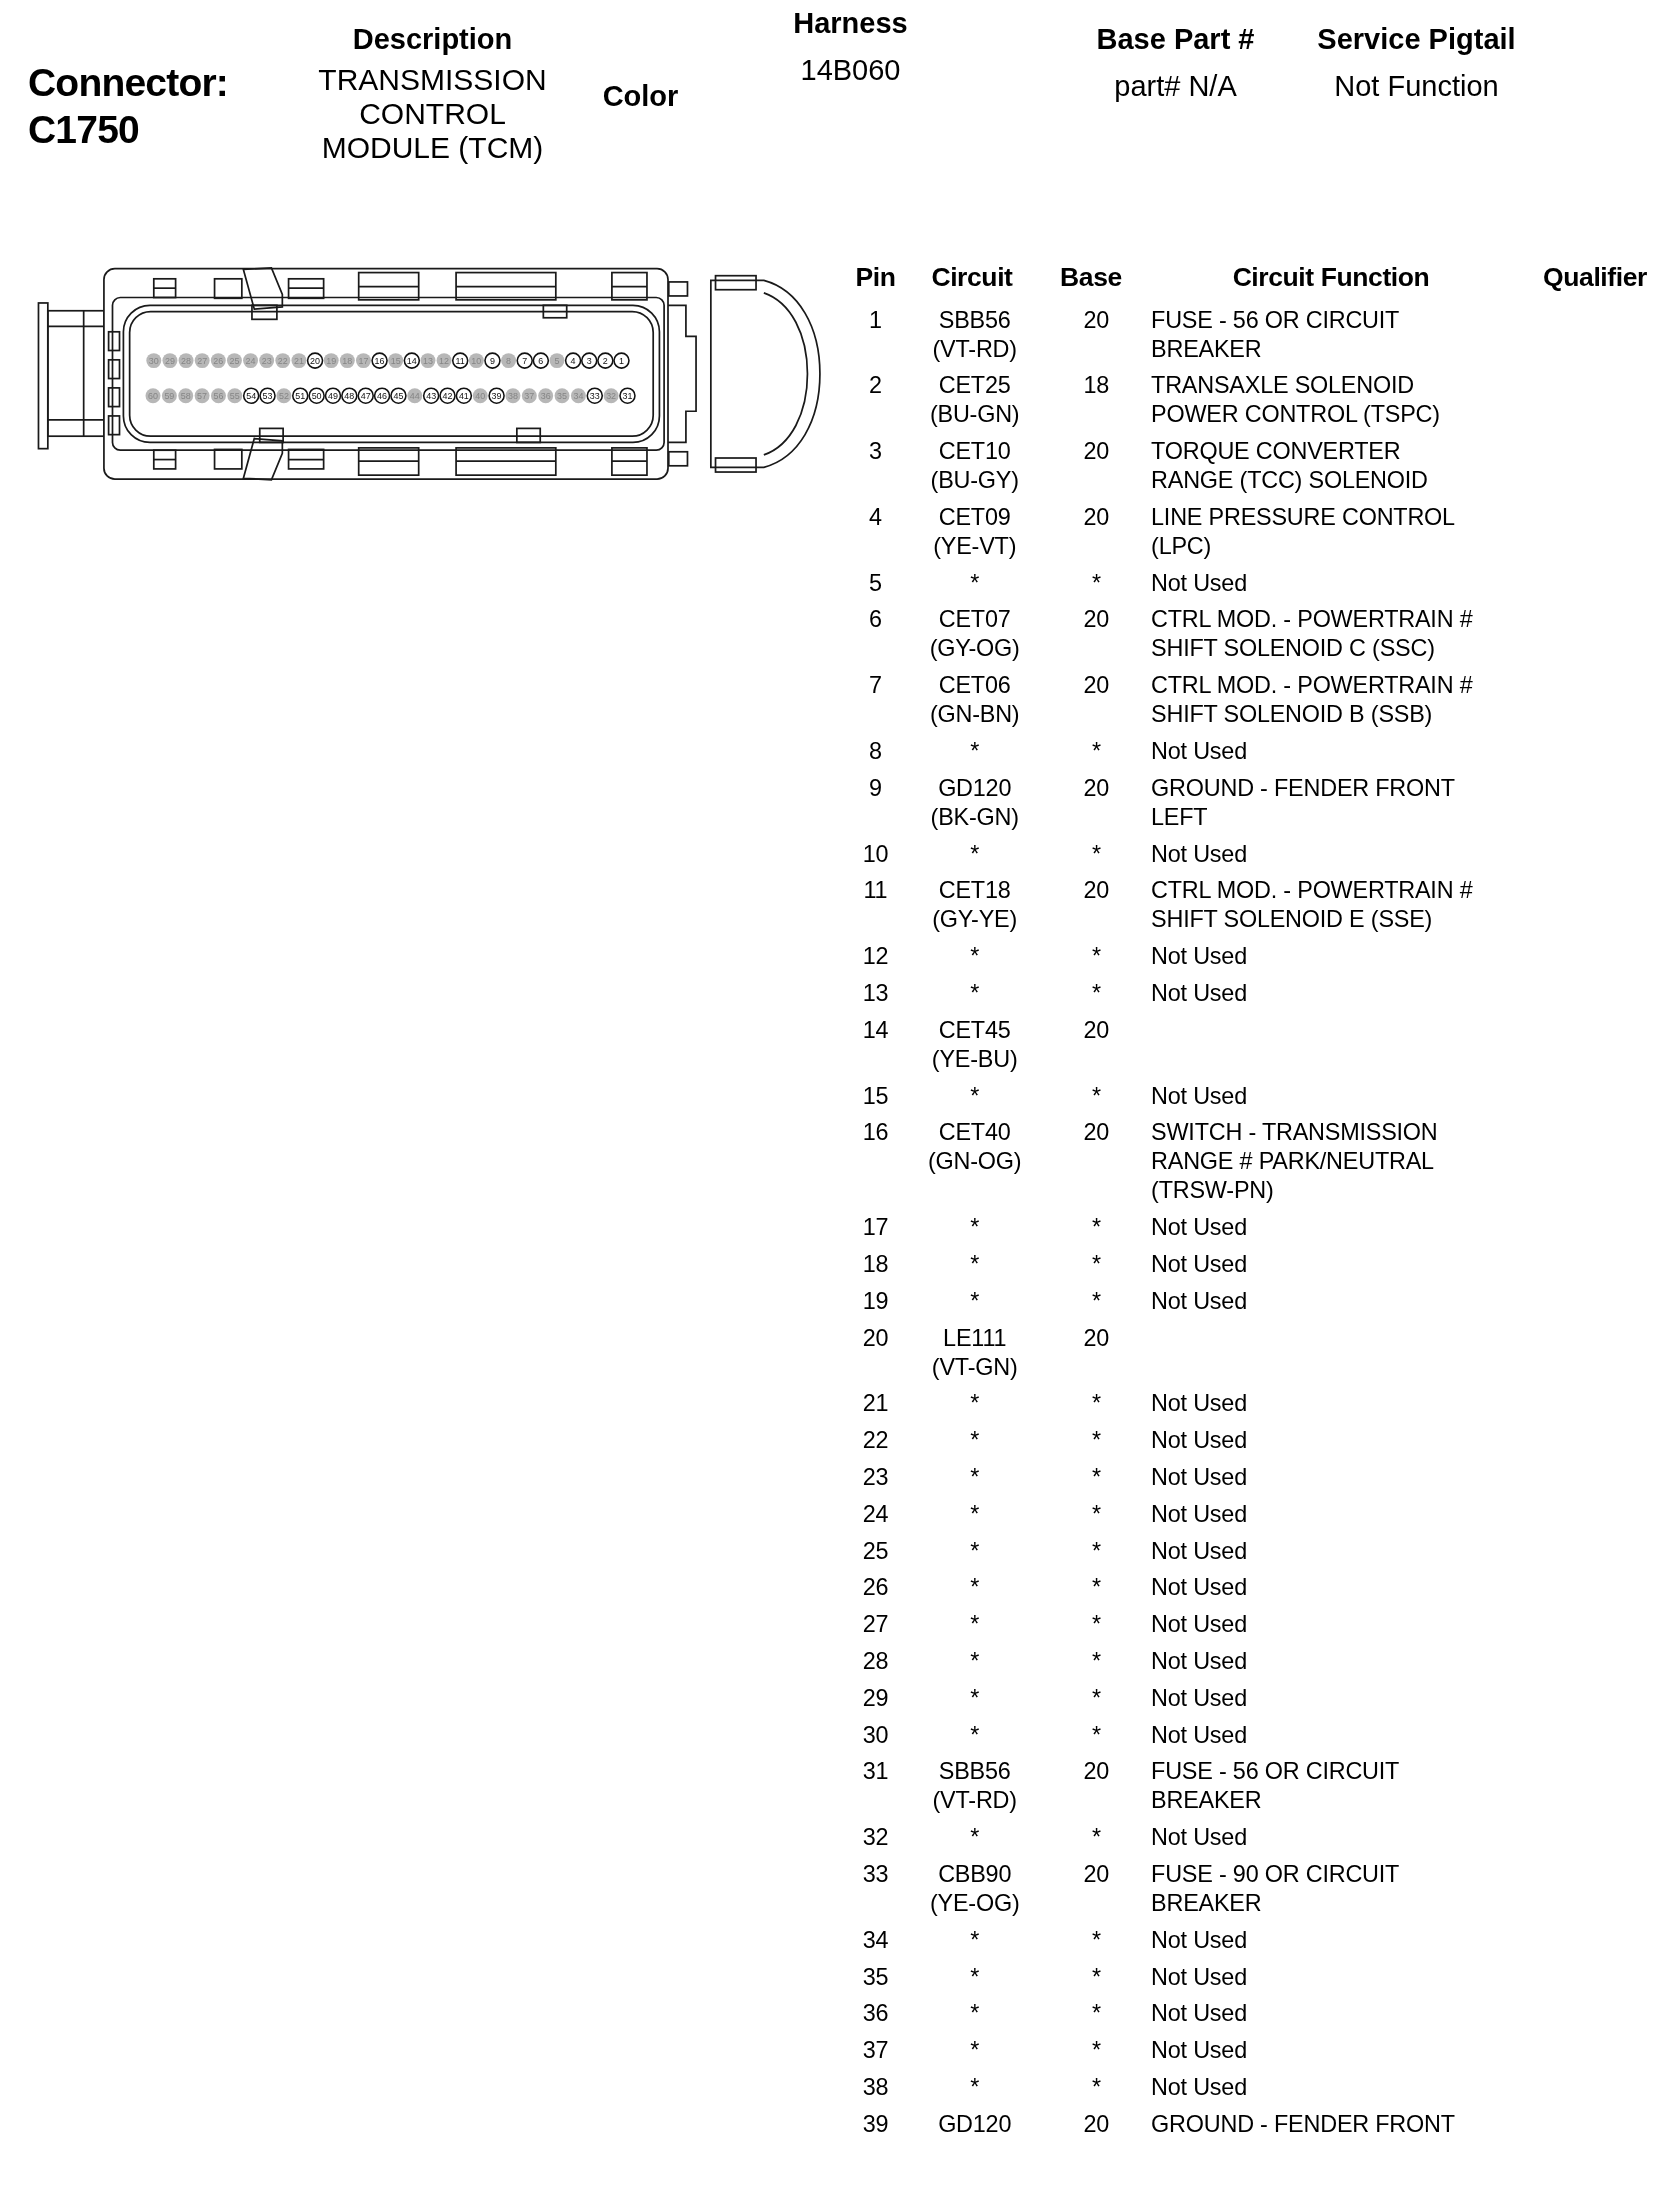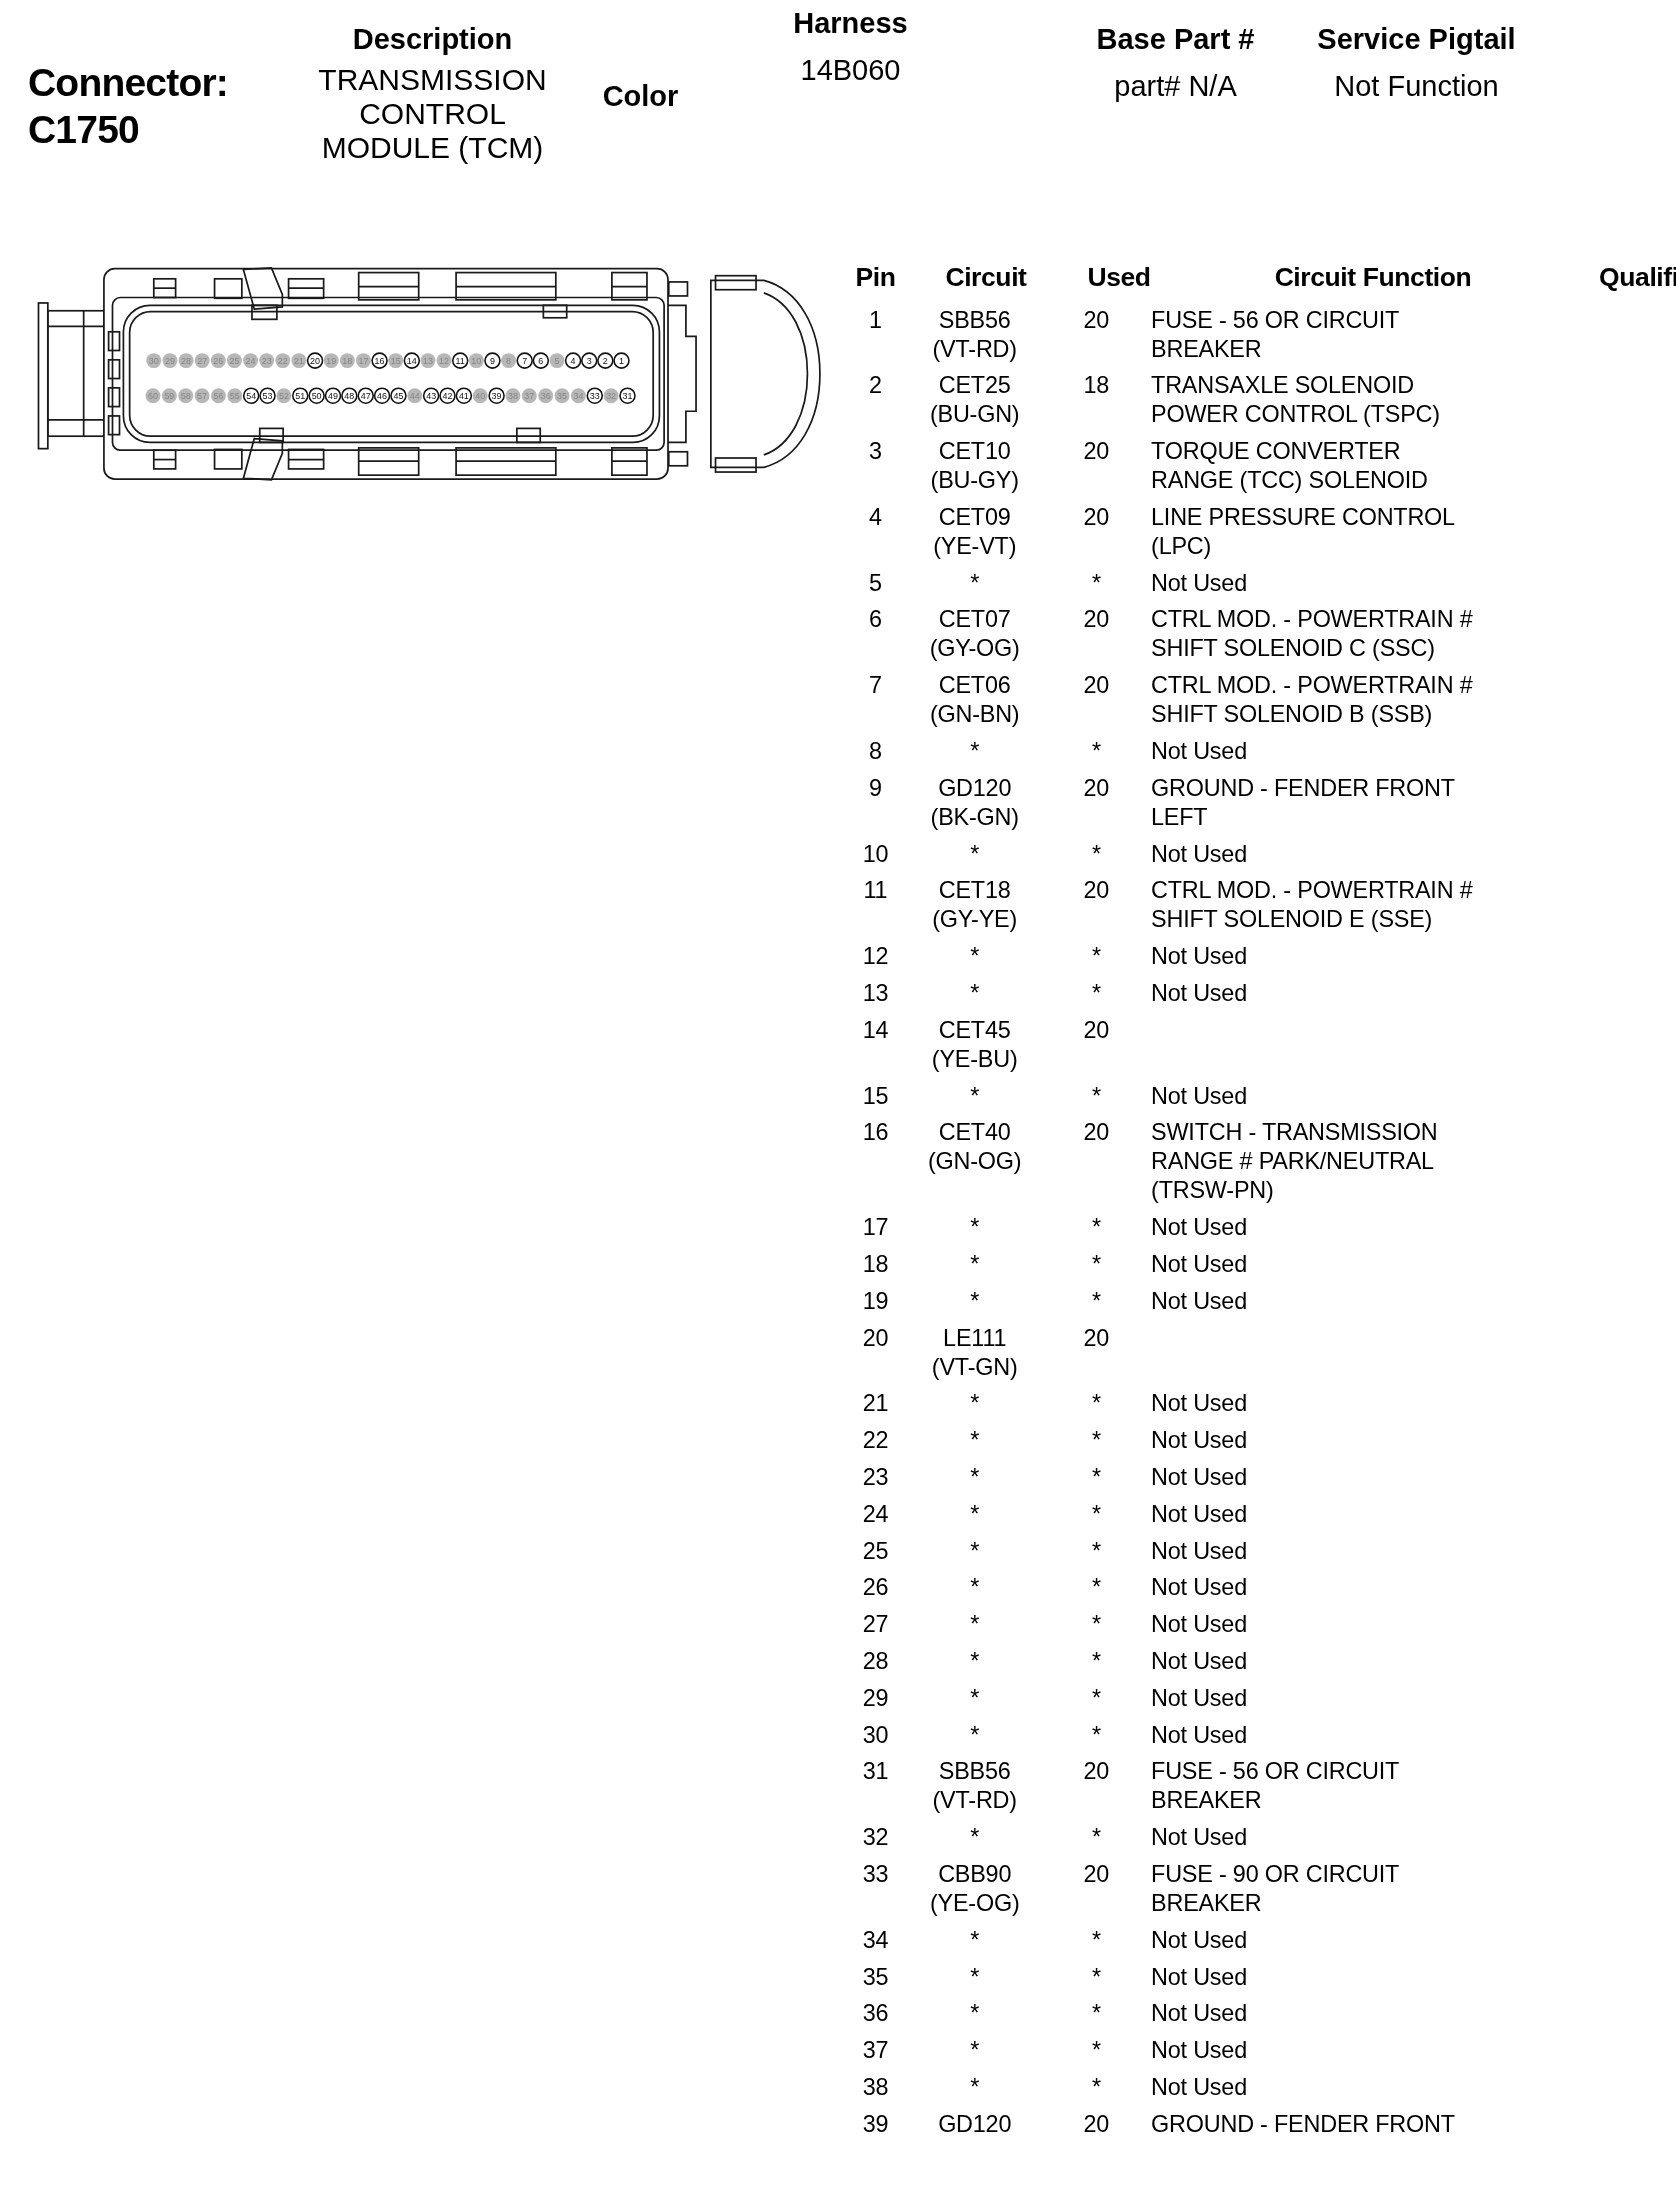--- a/index.html
+++ b/index.html
@@ -17,21 +17,21 @@
   .col-harness{left:745px;top:7px;width:211px;}
   .col-basepart{left:1041px;top:23.4px;width:269px;}
   .col-pigtail{left:1276px;top:23.4px;width:281px;}
 
   
   .diagram{left:31px;top:257px;width:819px;height:261px;}
   .diagram svg{display:block;}
 
   
   .pin-table{left:848px;top:262px;width:828px;}
-  .tgrid{display:grid;grid-template-columns:55px 134px 100px 376px 148px;column-gap:16px;}
+  .tgrid{display:grid;grid-template-columns:55px 134px 100px 376px 148px;column-gap:2px;}
   .thead{font-weight:bold;font-size:26.5px;letter-spacing:-0.4px;}
   .thead > div{text-align:center;}
   .tbody{margin-top:12.5px;}
   .trow{display:grid;grid-template-columns:55px 134px 100px 376px 148px;column-gap:4.7px;
         font-size:23.4px;line-height:29px;margin-bottom:7.8px;letter-spacing:-0.2px;}
   .c-pin{text-align:center;}
   .c-circuit{text-align:center;white-space:pre-line;}
   .c-gauge{text-align:center;}
   .c-func{text-align:left;white-space:pre-line;}
   .c-qual{text-align:center;}
@@ -252,21 +252,21 @@
         <circle cx="765" cy="178" r="9.6" fill="#ffffff" stroke="#111111" stroke-width="2"></circle>
         <text x="765" y="182.2" text-anchor="middle" font-size="11.5" font-family="&quot;Liberation Sans&quot;,sans-serif" fill="#111111">31</text>
       </g>
   </svg>
 </div>
 
 <div class="abs pin-table">
   <div class="tgrid thead">
     <div>Pin</div>
     <div>Circuit</div>
-    <div>Used</div>
+    <div>Base</div>
     <div>Circuit Function</div>
     <div>Qualifier</div>
   </div>
   <div class="tbody" id="table-rows">
       <div class="trow">
         <div class="c-pin">1</div>
         <div class="c-circuit">SBB56
 (VT-RD)</div>
         <div class="c-gauge">20</div>
         <div class="c-func">FUSE - 56 OR CIRCUIT

